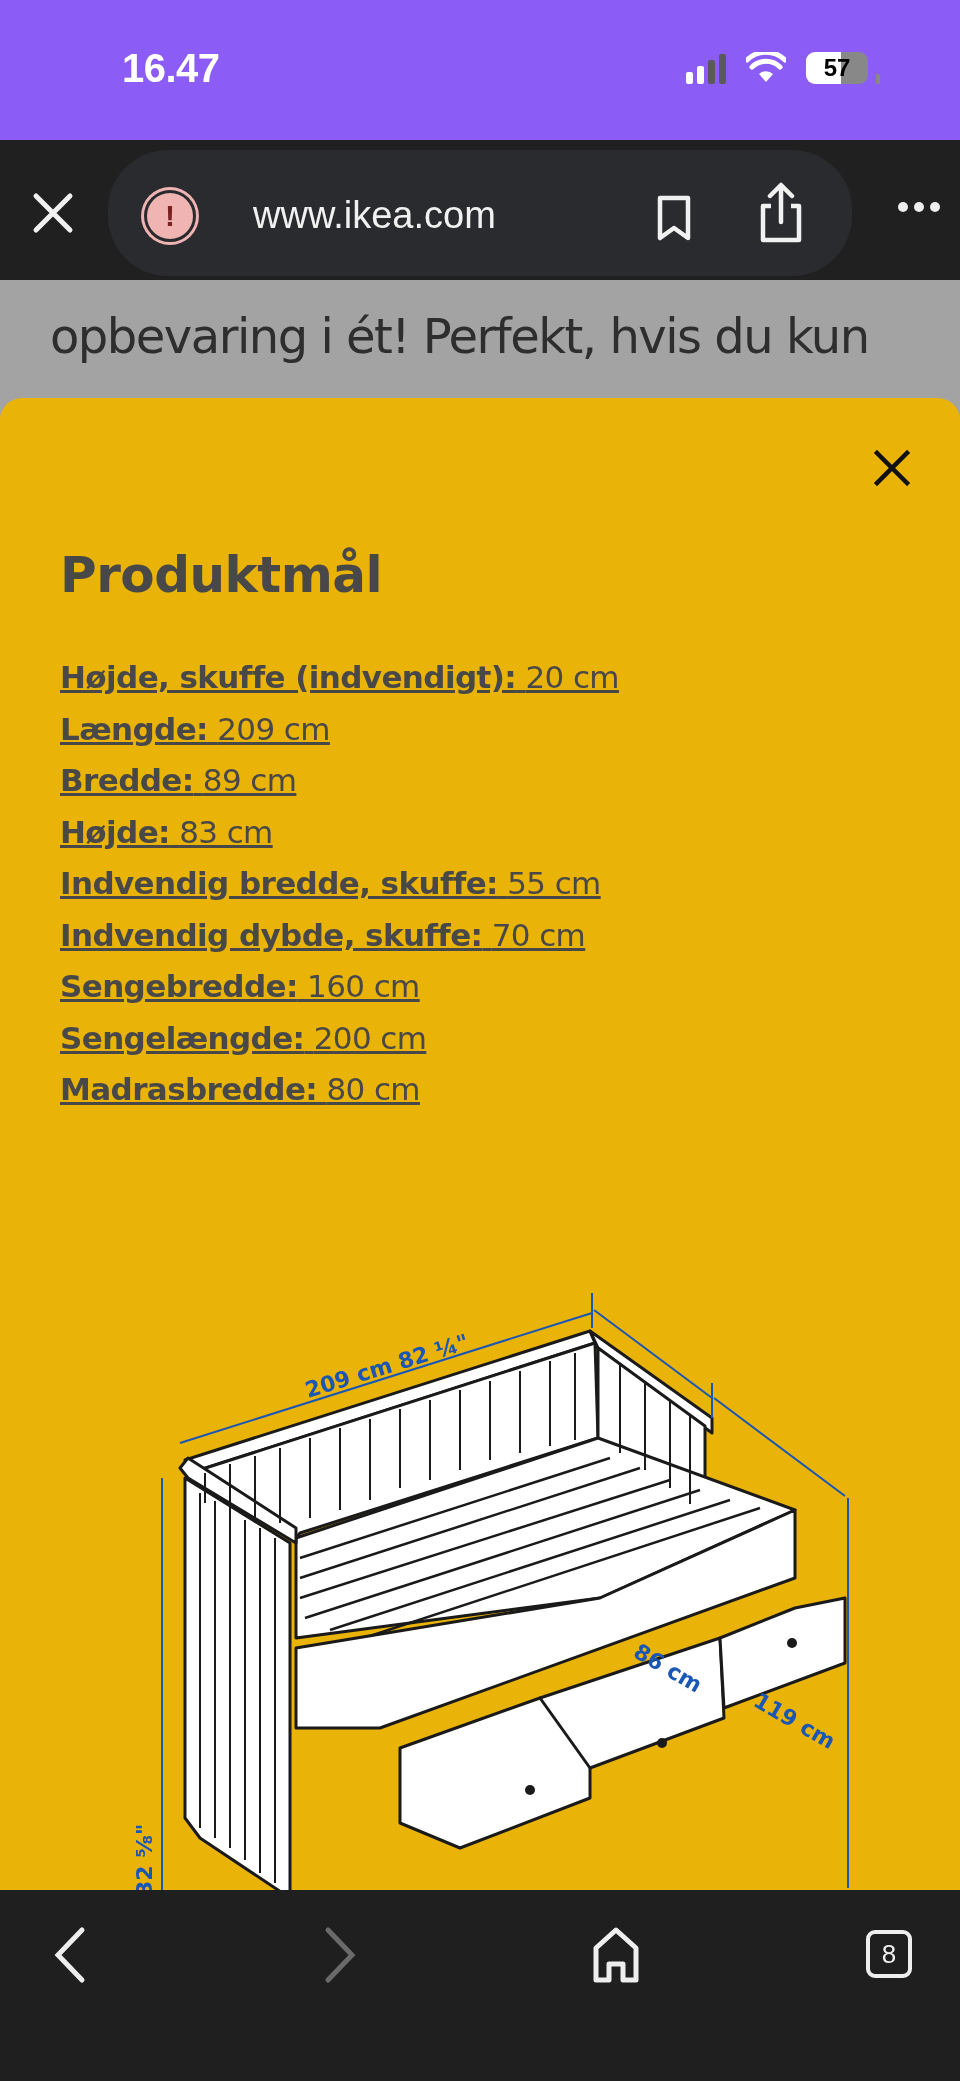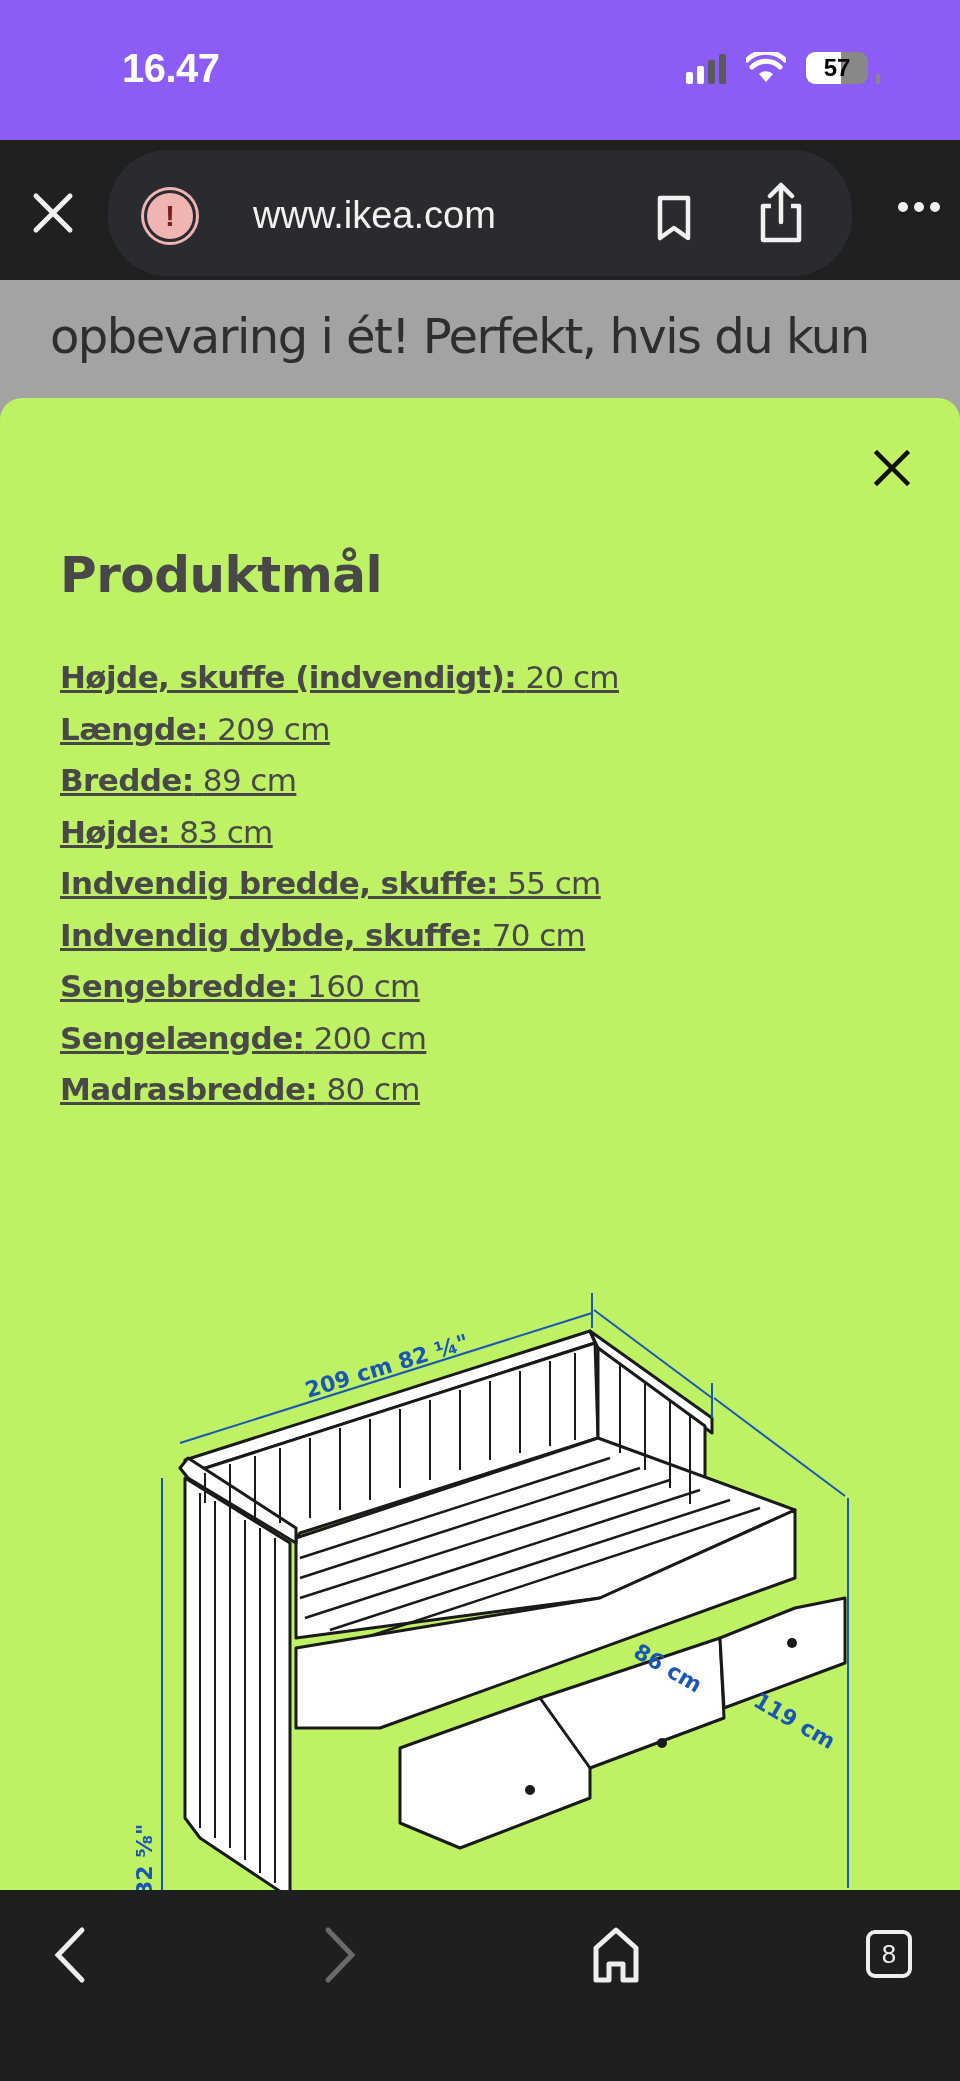--- a/index.html
+++ b/index.html
@@ -23,21 +23,21 @@
   .warn-icon { position: absolute; left: 36px; top: 40px; width: 52px; height: 52px; border-radius: 50%; background: #f0b5b3; border: 3px solid #2a2b2e; box-shadow: 0 0 0 3px #f0b5b3; display: flex; align-items: center; justify-content: center; color: #7a2020; font-weight: 700; font-size: 30px; font-family: "Liberation Sans", sans-serif; }
   .url-text { position: absolute; left: 118px; top: 44px; color: #f1f1f1; font-size: 38px; font-family: "Liberation Sans", sans-serif; margin-left: 27px; }
   .bookmark-icon { position: absolute; left: 546px; top: 44px; width: 40px; height: 48px; }
   .share-icon { position: absolute; left: 650px; top: 32px; width: 46px; height: 62px; }
   .more-icon { position: absolute; right: 20px; top: 62px; display: flex; gap: 6px; }
   .more-icon span { width: 10px; height: 10px; background: #eee; border-radius: 50%; }
 
   .page-bg { position: absolute; left: 0; top: 280px; width: 960px; height: 1610px; background: #a3a3a3; overflow: hidden; }
   .page-text { position: absolute; left: 50px; top: 14px; width: 900px; color: #2e2e2e; font-size: 48px; line-height: 84px; font-family: "DejaVu Sans", sans-serif; letter-spacing: -1.5px; }
 
-  .sheet { position: absolute; left: 0; top: 398px; width: 960px; height: 1492px; background: #bef264; border-radius: 22px 22px 0 0; overflow: hidden; }
+  .sheet { position: absolute; left: 0; top: 398px; width: 960px; height: 1492px; background: #eab308; border-radius: 22px 22px 0 0; overflow: hidden; }
   .sheet-close { position: absolute; left: 872px; top: 50px; width: 40px; height: 40px; }
   .sheet-title { position: absolute; left: 60px; top: 148px; color: #484848; font-size: 50px; font-weight: 700; font-family: "DejaVu Sans", sans-serif; letter-spacing: -0.5px; }
   .dims { position: absolute; left: 60px; top: 254px; }
   .dim-row { font-size: 31px; line-height: 51.5px; color: #484848; font-family: "DejaVu Sans", sans-serif; letter-spacing: -0.6px; white-space: nowrap; text-decoration: underline; }
   .dim-row .lbl { font-weight: 700; }
 
   .diagram { position: absolute; left: 80px; top: 820px; width: 820px; height: 680px; }
 
   .bottom-bar { position: absolute; left: 0; top: 1890px; width: 960px; height: 191px; background: #1f1f1f; }
   .nav-btn { position: absolute; top: 30px; width: 60px; height: 70px; }

